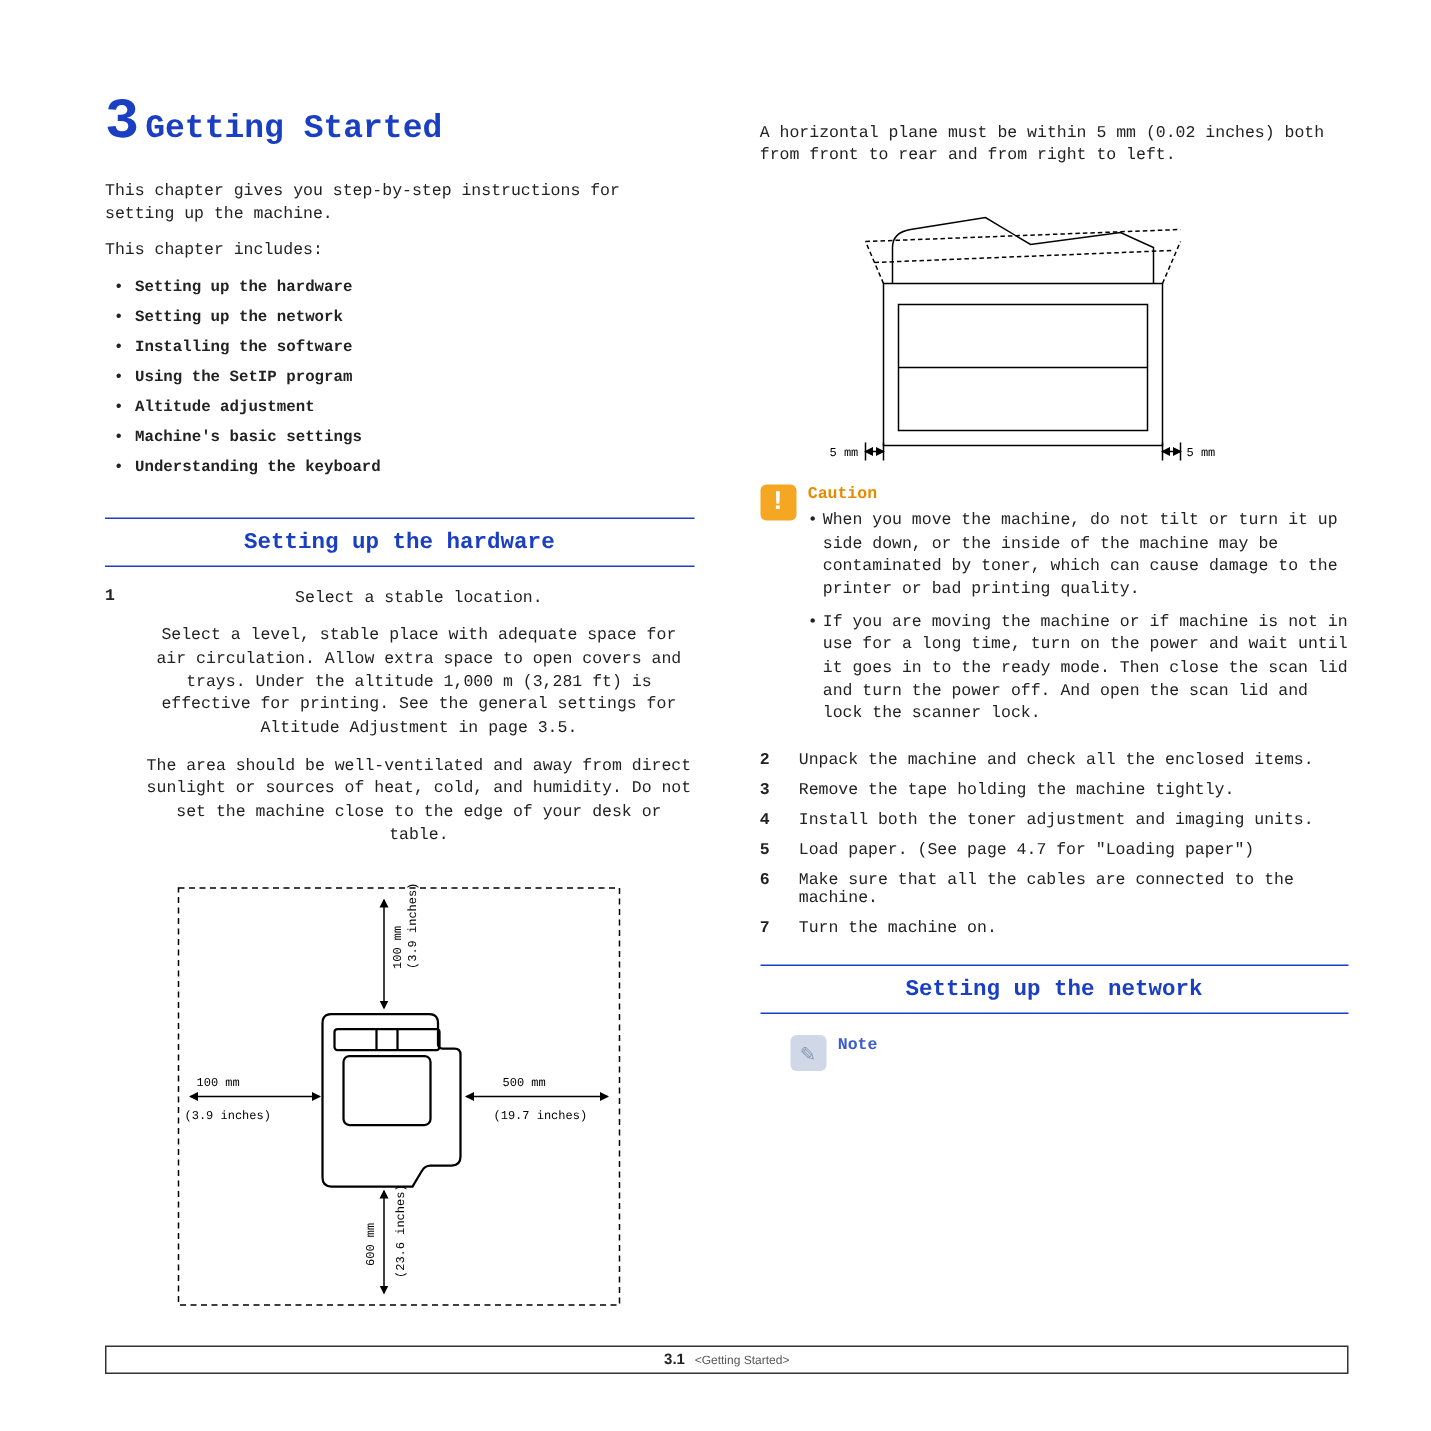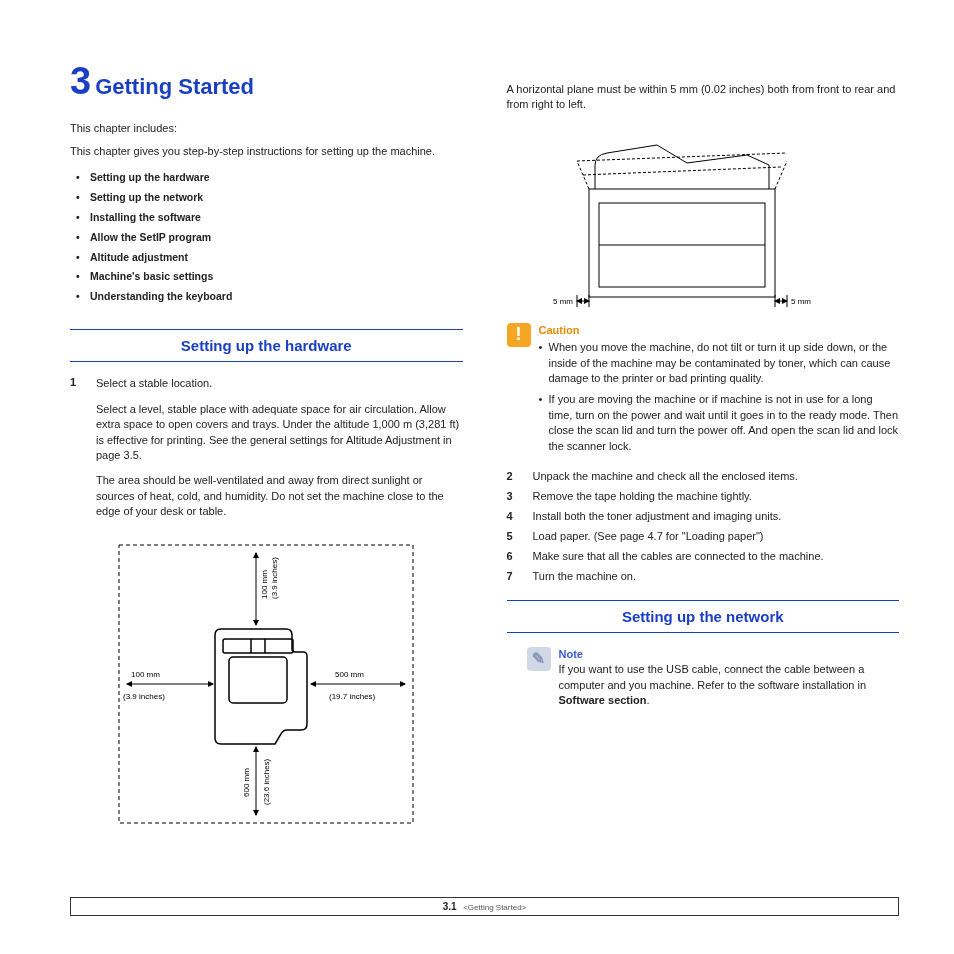--- a/index.html
+++ b/index.html
@@ -10,20 +10,21 @@
     font-size: 11px;
     color: #222;
     background: #fff;
     position: relative;
     padding: 60px 55px 40px 70px;
   }
   .columns {
     display: flex;
     gap: 44px;
     height: 830px;
+    font-family: Liberation Mono, monospace;
   }
   .col {
     width: 48%;
   }
   .chapter-title {
     color: #1a3fc2;
     font-weight: bold;
     margin-bottom: 18px;
   }
   .chapter-num {
@@ -65,21 +66,21 @@
     display: flex;
     gap: 14px;
     margin-bottom: 8px;
   }
   .num-step .n {
     font-weight: bold;
     width: 12px;
     flex-shrink: 0;
   }
   .step-body { flex: 1; }
-  .step-body p { margin-top: 10px; }
+  .step-body p { margin-top: 10px; text-align: center; }
   .step-body p:first-child { margin-top: 0; }
   .figure {
     margin: 12px auto 8px;
     display: block;
   }
   .callout {
     display: flex;
     gap: 8px;
     margin: 6px 0 10px;
     align-items: flex-start;
@@ -119,27 +120,27 @@
 </style>
 </head>
 <body>
 
 <div class="columns">
 
   <div class="col">
     <div class="chapter-title">
       <span class="chapter-num">3</span><span class="chapter-text">Getting Started</span>
     </div>
+    <p>This chapter gives you step-by-step instructions for setting up the machine.</p>
     <p>This chapter includes:</p>
-    <p>This chapter gives you step-by-step instructions for setting up the machine.</p>
     <ul class="toc">
       <li>Setting up the hardware</li>
       <li>Setting up the network</li>
       <li>Installing the software</li>
-      <li>Allow the SetIP program</li>
+      <li>Using the SetIP program</li>
       <li>Altitude adjustment</li>
       <li>Machine's basic settings</li>
       <li>Understanding the keyboard</li>
     </ul>
 
     <div class="section-head">Setting up the hardware</div>
 
     <div class="num-step">
       <div class="n">1</div>
       <div class="step-body">
@@ -249,23 +250,20 @@
         <div class="n">7</div>
         <div class="step-body">Turn the machine on.</div>
       </div>
 
     <div class="section-head">Setting up the network</div>
 
     <div class="callout" style="margin-left:20px;">
       <div class="callout-icon note-icon">✎</div>
       <div class="callout-body">
         <div class="callout-title note">Note</div>
-        <div>
-          <span>If you want to use the USB cable, connect the cable between a computer and you machine. Refer to the software installation in </span><b>Software section</b><span>.</span>
-        </div>
       </div>
     </div>
   </div>
 </div>
 
 <div class="footer">
   <span class="pn">3</span><span class="pn">.1</span>
   <span class="pl">&lt;Getting Started&gt;</span>
 </div>
 

